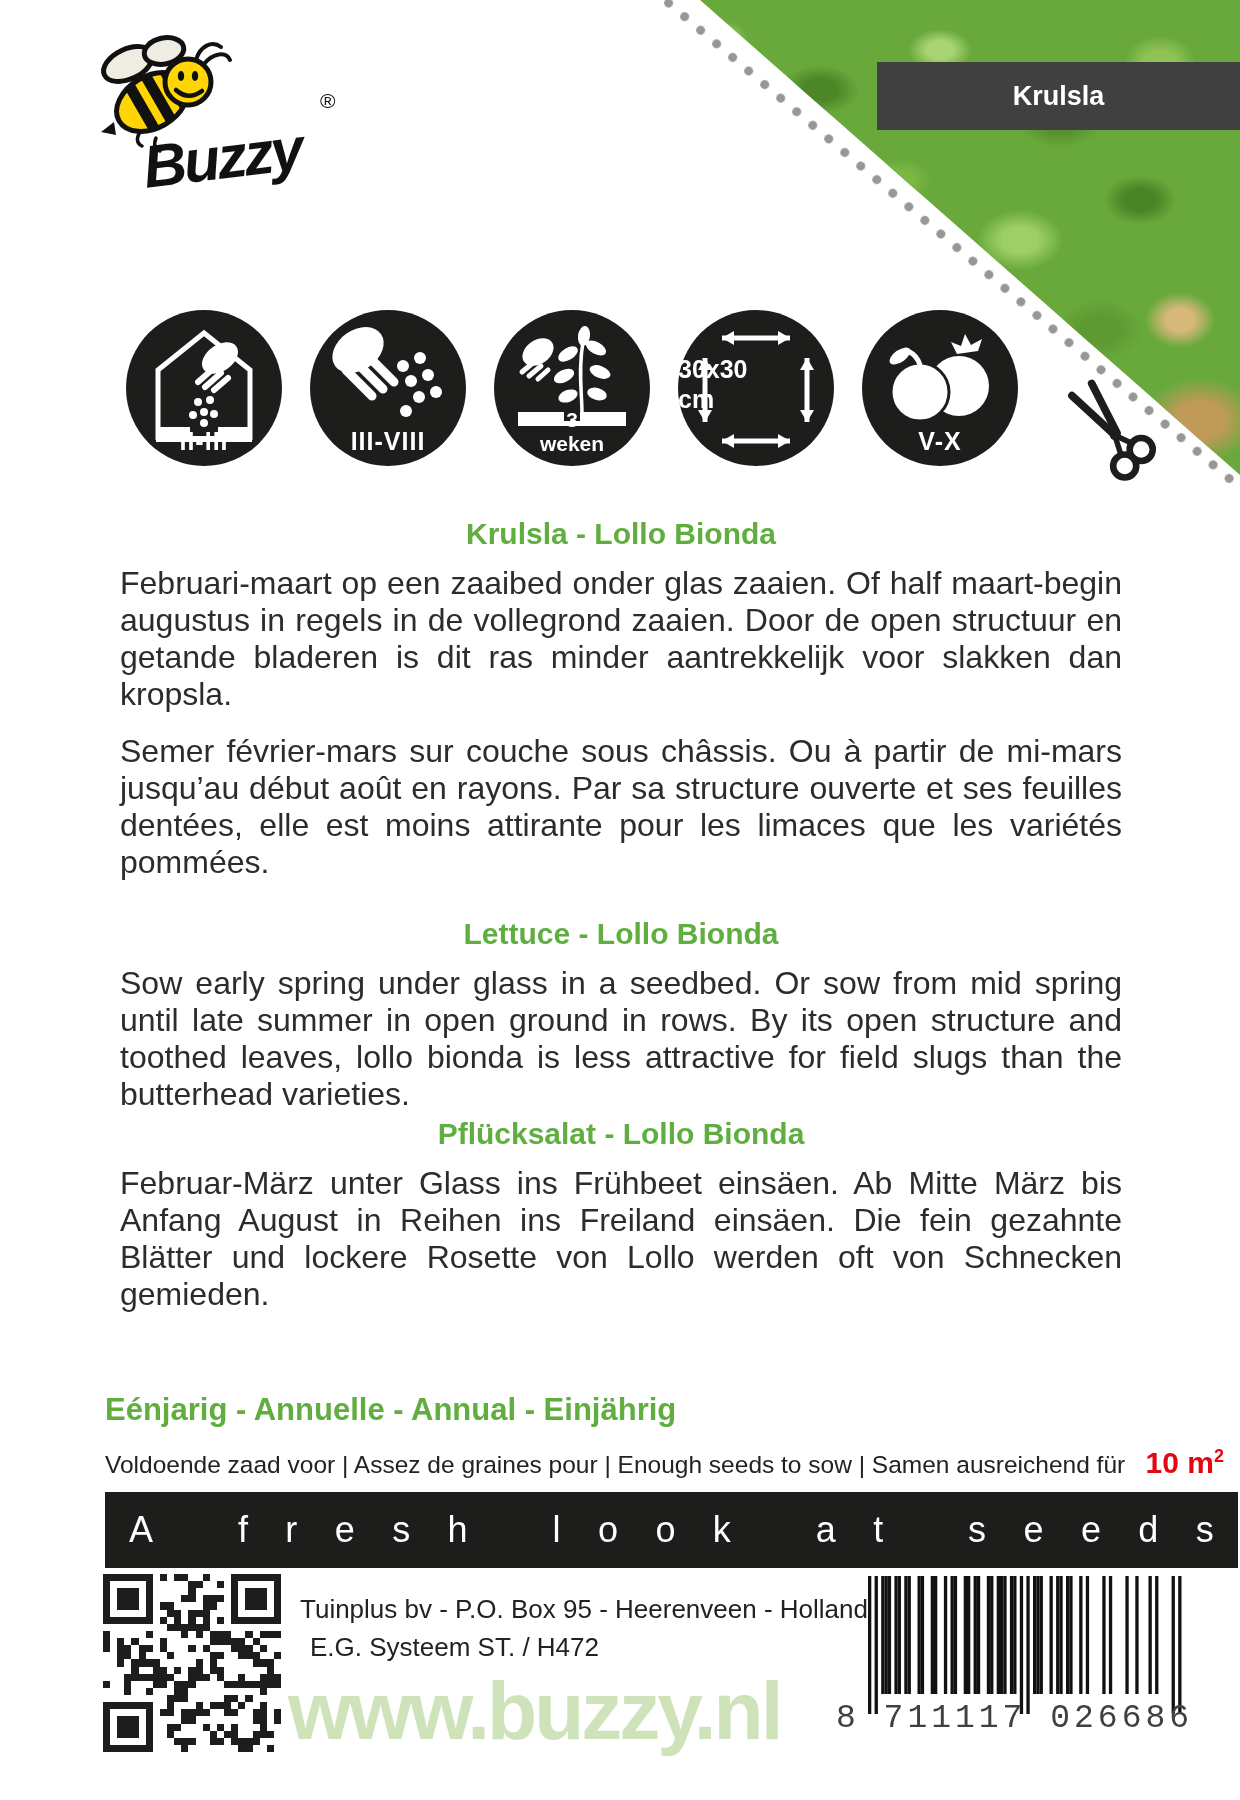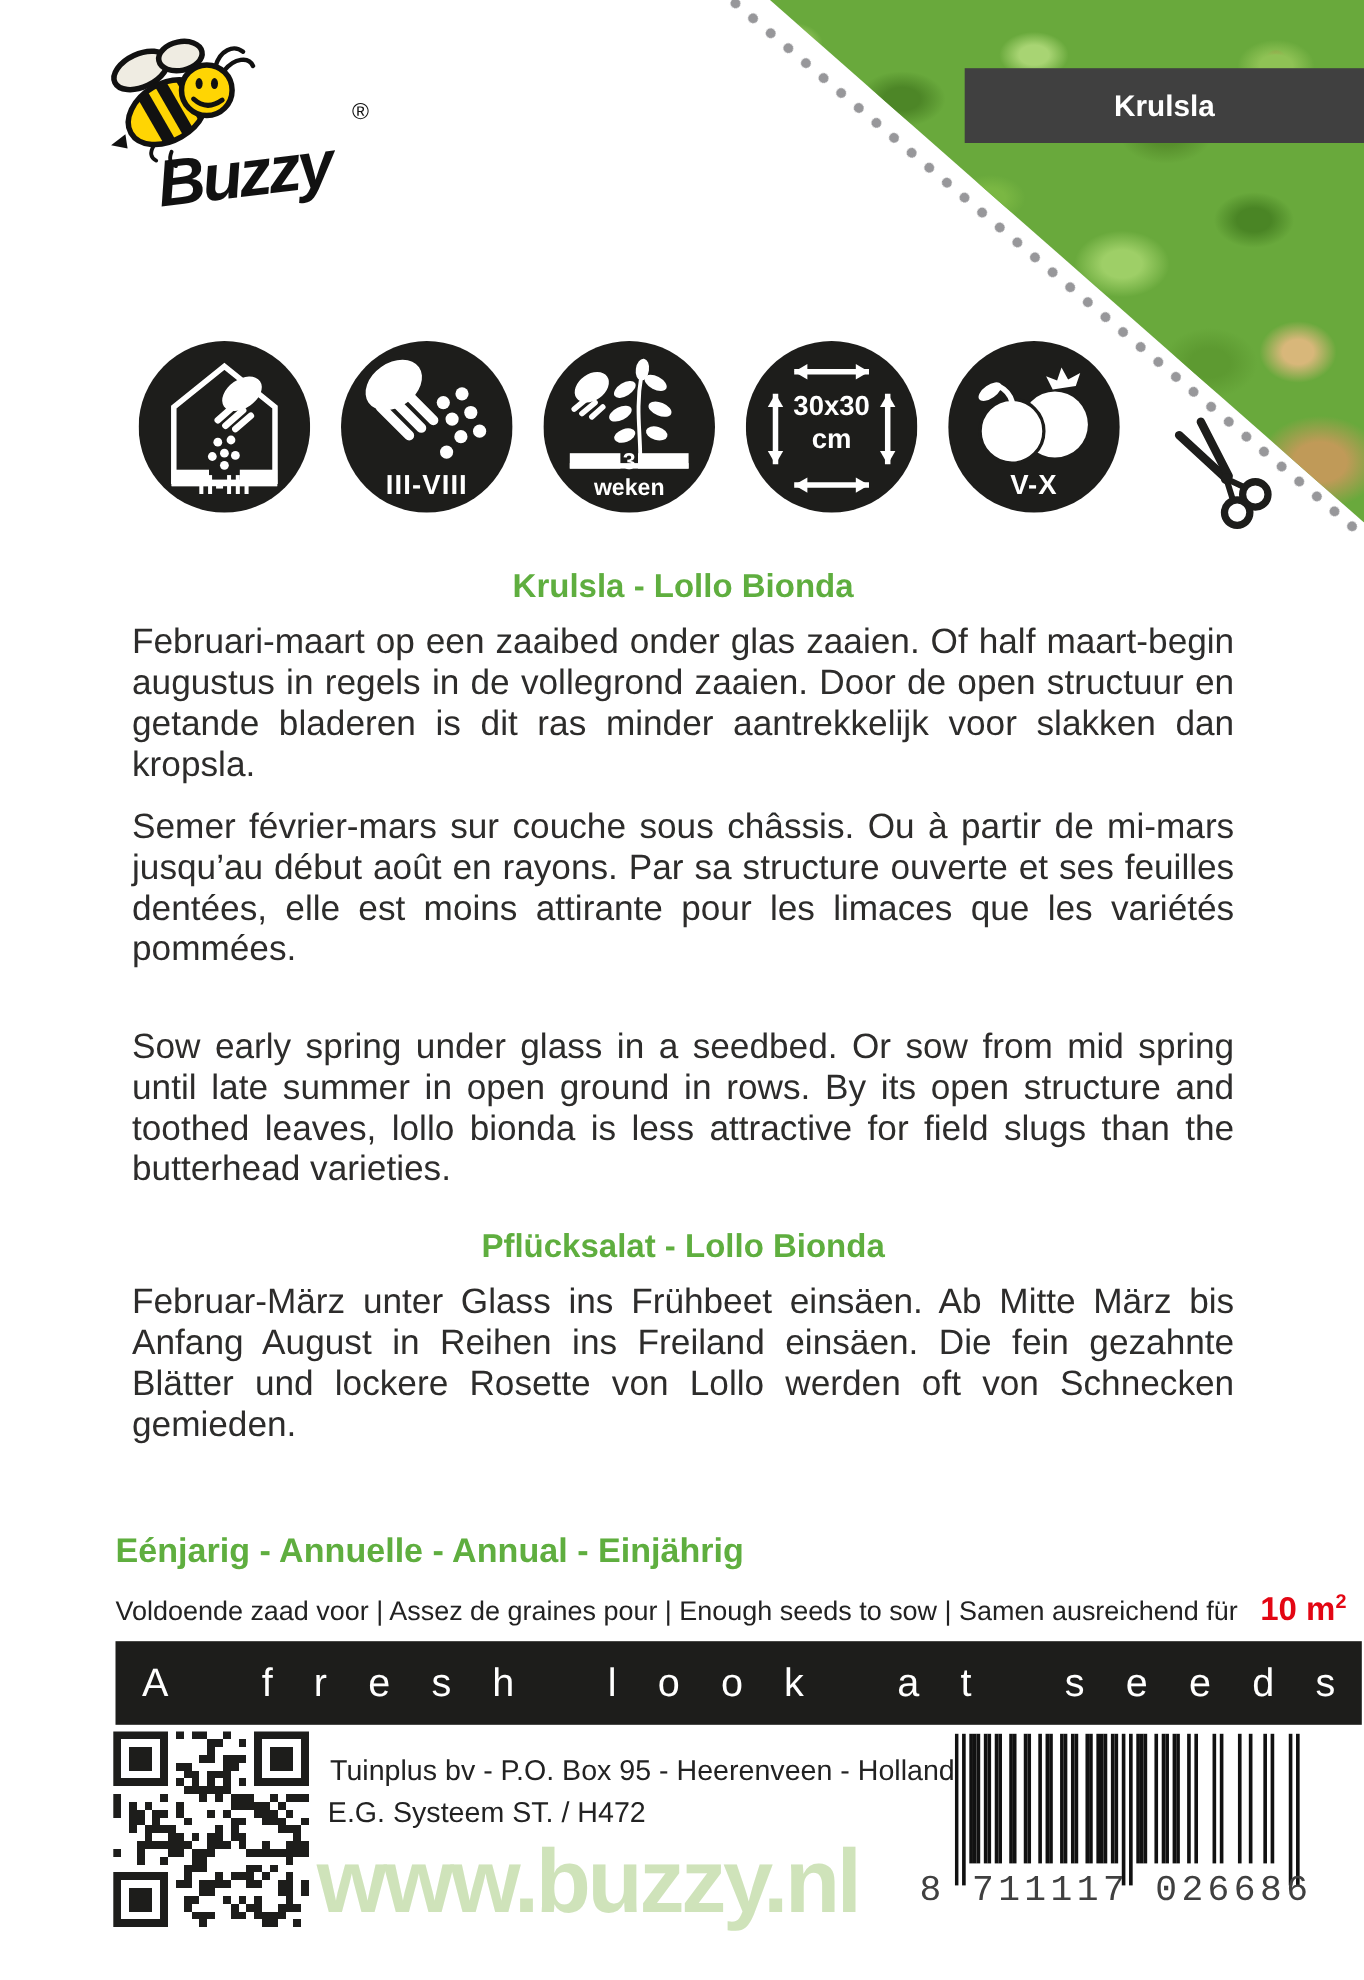--- a/index.html
+++ b/index.html
@@ -36,21 +36,21 @@
     background-size:21px 10px;background-repeat:repeat-x;}
   .scissors{position:absolute;left:1062px;top:378px;width:110px;height:110px;}
 
   
   .icon{position:absolute;top:308px;width:156px;height:160px;}
   .icon svg{position:absolute;left:0;top:0;}
   .icon-label{position:absolute;left:0;right:0;bottom:12px;text-align:center;
     color:#fff;font-weight:bold;font-size:25px;letter-spacing:1px;}
   .icon-label.small{font-size:21px;letter-spacing:0;}
   .icon-label.l2{bottom:36px;}
-  .icon-center{position:absolute;left:0;right:0;top:46px;text-align:center;color:#fff;
+  .icon-center{position:absolute;left:0;right:0;top:46px;text-align:left;color:#fff;
     font-weight:bold;font-size:25px;line-height:30px;}
 
   
   .section{position:absolute;left:105px;width:1032px;}
   .section h2{margin:0 0 10px 0;font-size:30px;line-height:32px;color:#5fae3f;text-align:center;}
   .section p{margin:15px;font-size:32px;line-height:37px;text-align:justify;color:#2d2c2b;}
 
   .annual{position:absolute;left:105px;top:1392px;font-size:31px;font-weight:bold;color:#5fae3f;}
   .seeds-line{position:absolute;left:105px;top:1446px;font-size:24.5px;color:#222;white-space:nowrap;}
   .seeds-line .qty{color:#e30613;font-weight:bold;font-size:30px;}
@@ -58,21 +58,21 @@
 
   
   .banner{position:absolute;left:105px;top:1492px;width:1133px;height:76px;
     background:#1d1d1b;display:flex;align-items:center;}
   .banner-chars{flex:1;display:flex;justify-content:space-between;padding:0 24px;
     color:#fff;font-size:36px;}
 
   
   .qr{position:absolute;left:103px;top:1574px;width:178px;height:178px;}
   .addr1{position:absolute;left:300px;top:1594px;font-size:26px;color:#222;}
-  .addr2{position:absolute;left:298px;top:1632px;font-size:26px;color:#222;text-align:right;}
+  .addr2{position:absolute;left:310px;top:1632px;font-size:26px;color:#222;text-align:right;}
   .website{position:absolute;left:288px;top:1664px;font-size:82px;font-weight:bold;
     color:#cfe3ba;letter-spacing:-3px;}
   .barcode{position:absolute;left:868px;top:1576px;}
   .barcode-digits{position:absolute;left:836px;top:1700px;width:356px;
     font-family:"Liberation Mono",monospace;font-size:33px;color:#404040;letter-spacing:4px;white-space:nowrap;}
 
   .logo{position:absolute;left:80px;top:30px;}
 </style>
 </head>
 <body>
@@ -243,20 +243,21 @@
   </div>
 
   <div class="section" style="top:518px">
     <h2>Krulsla - Lollo Bionda</h2>
     <p>Februari-maart op een zaaibed onder glas zaaien. Of half maart-begin augustus in regels in de vollegrond zaaien. Door de open structuur en getande bladeren is dit ras minder aantrekkelijk voor slakken dan kropsla.</p>
   </div>
   <div class="section" style="top:718px">
     <p>Semer février-mars sur couche sous châssis. Ou à partir de mi-mars jusqu’au début août en rayons. Par sa structure ouverte et ses feuilles dentées, elle est moins attirante pour les limaces que les variétés pommées.</p>
   </div>
   <div class="section" style="top:918px">
+    <h2>Lettuce - Lollo Bionda</h2>
     <p>Sow early spring under glass in a seedbed. Or sow from mid spring until late summer in open ground in rows. By its open structure and toothed leaves, lollo bionda is less attractive for field slugs than the butterhead varieties.</p>
   </div>
   <div class="section" style="top:1118px">
     <h2>Pflücksalat - Lollo Bionda</h2>
     <p>Februar-März unter Glass ins Frühbeet einsäen. Ab Mitte März bis Anfang August in Reihen ins Freiland einsäen. Die fein gezahnte Blätter und lockere Rosette von Lollo werden oft von Schnecken gemieden.</p>
   </div>
 
   <div class="annual">Eénjarig - Annuelle - Annual - Einjährig</div>
 
   <div class="seeds-line">

